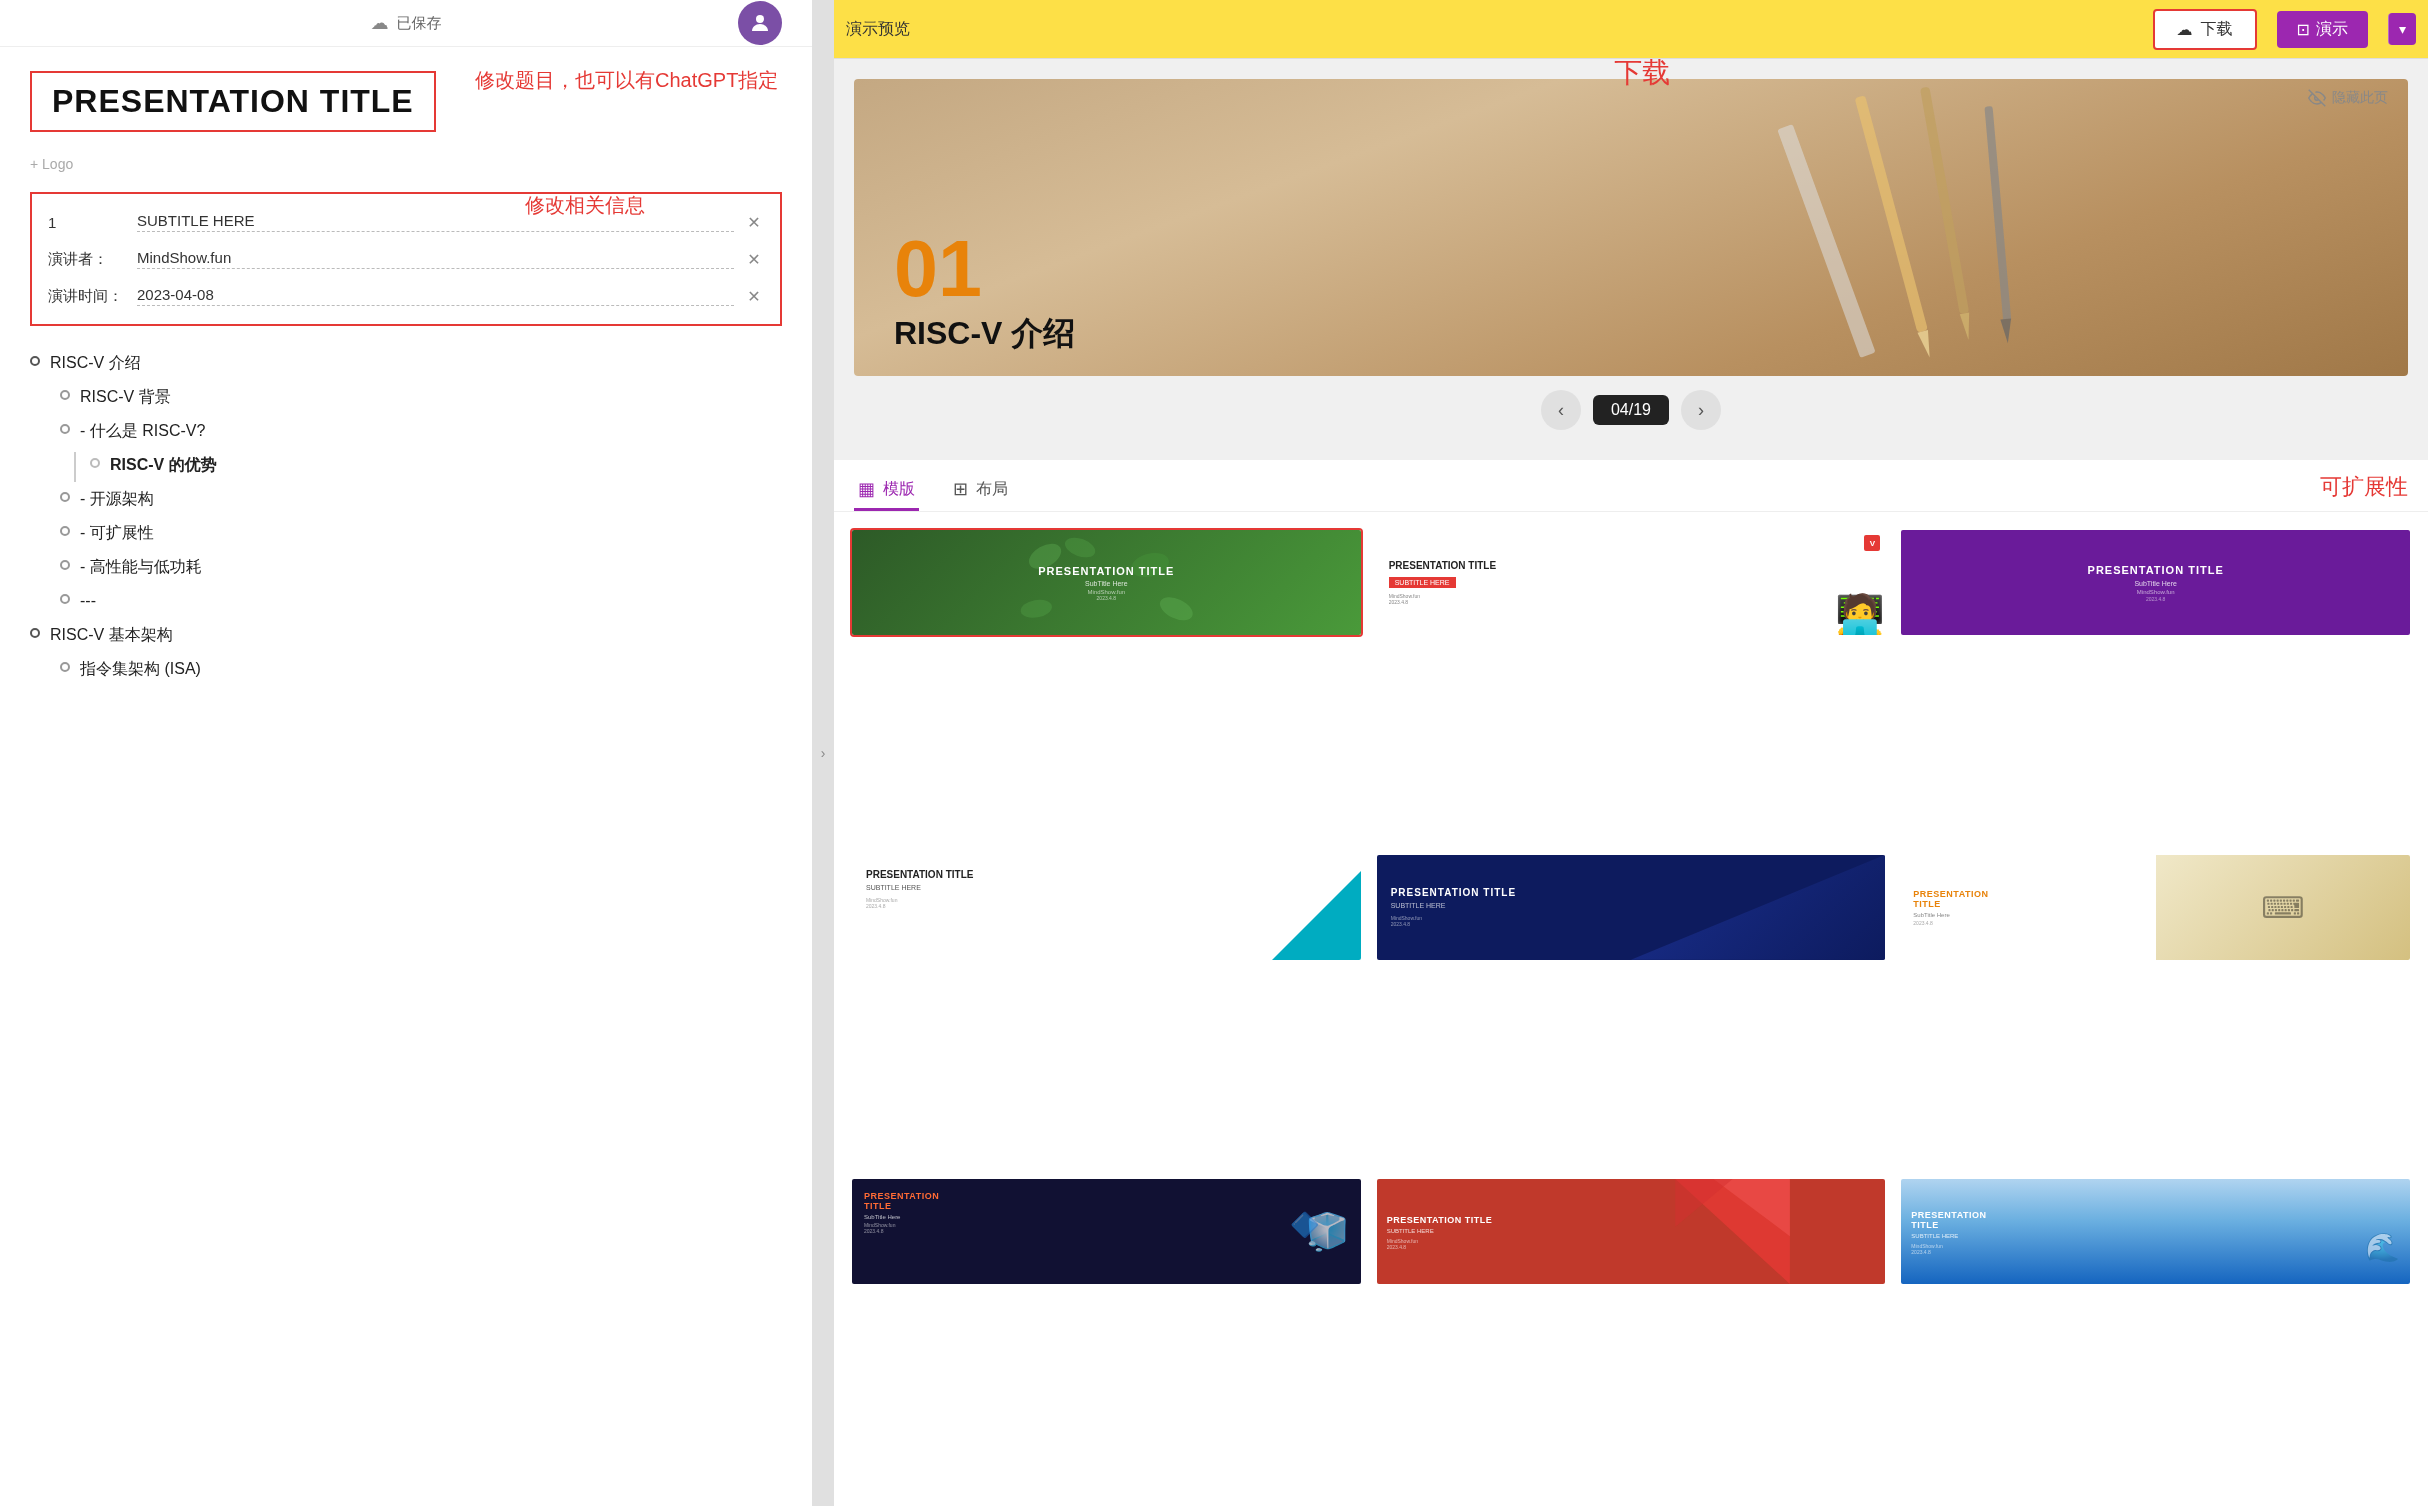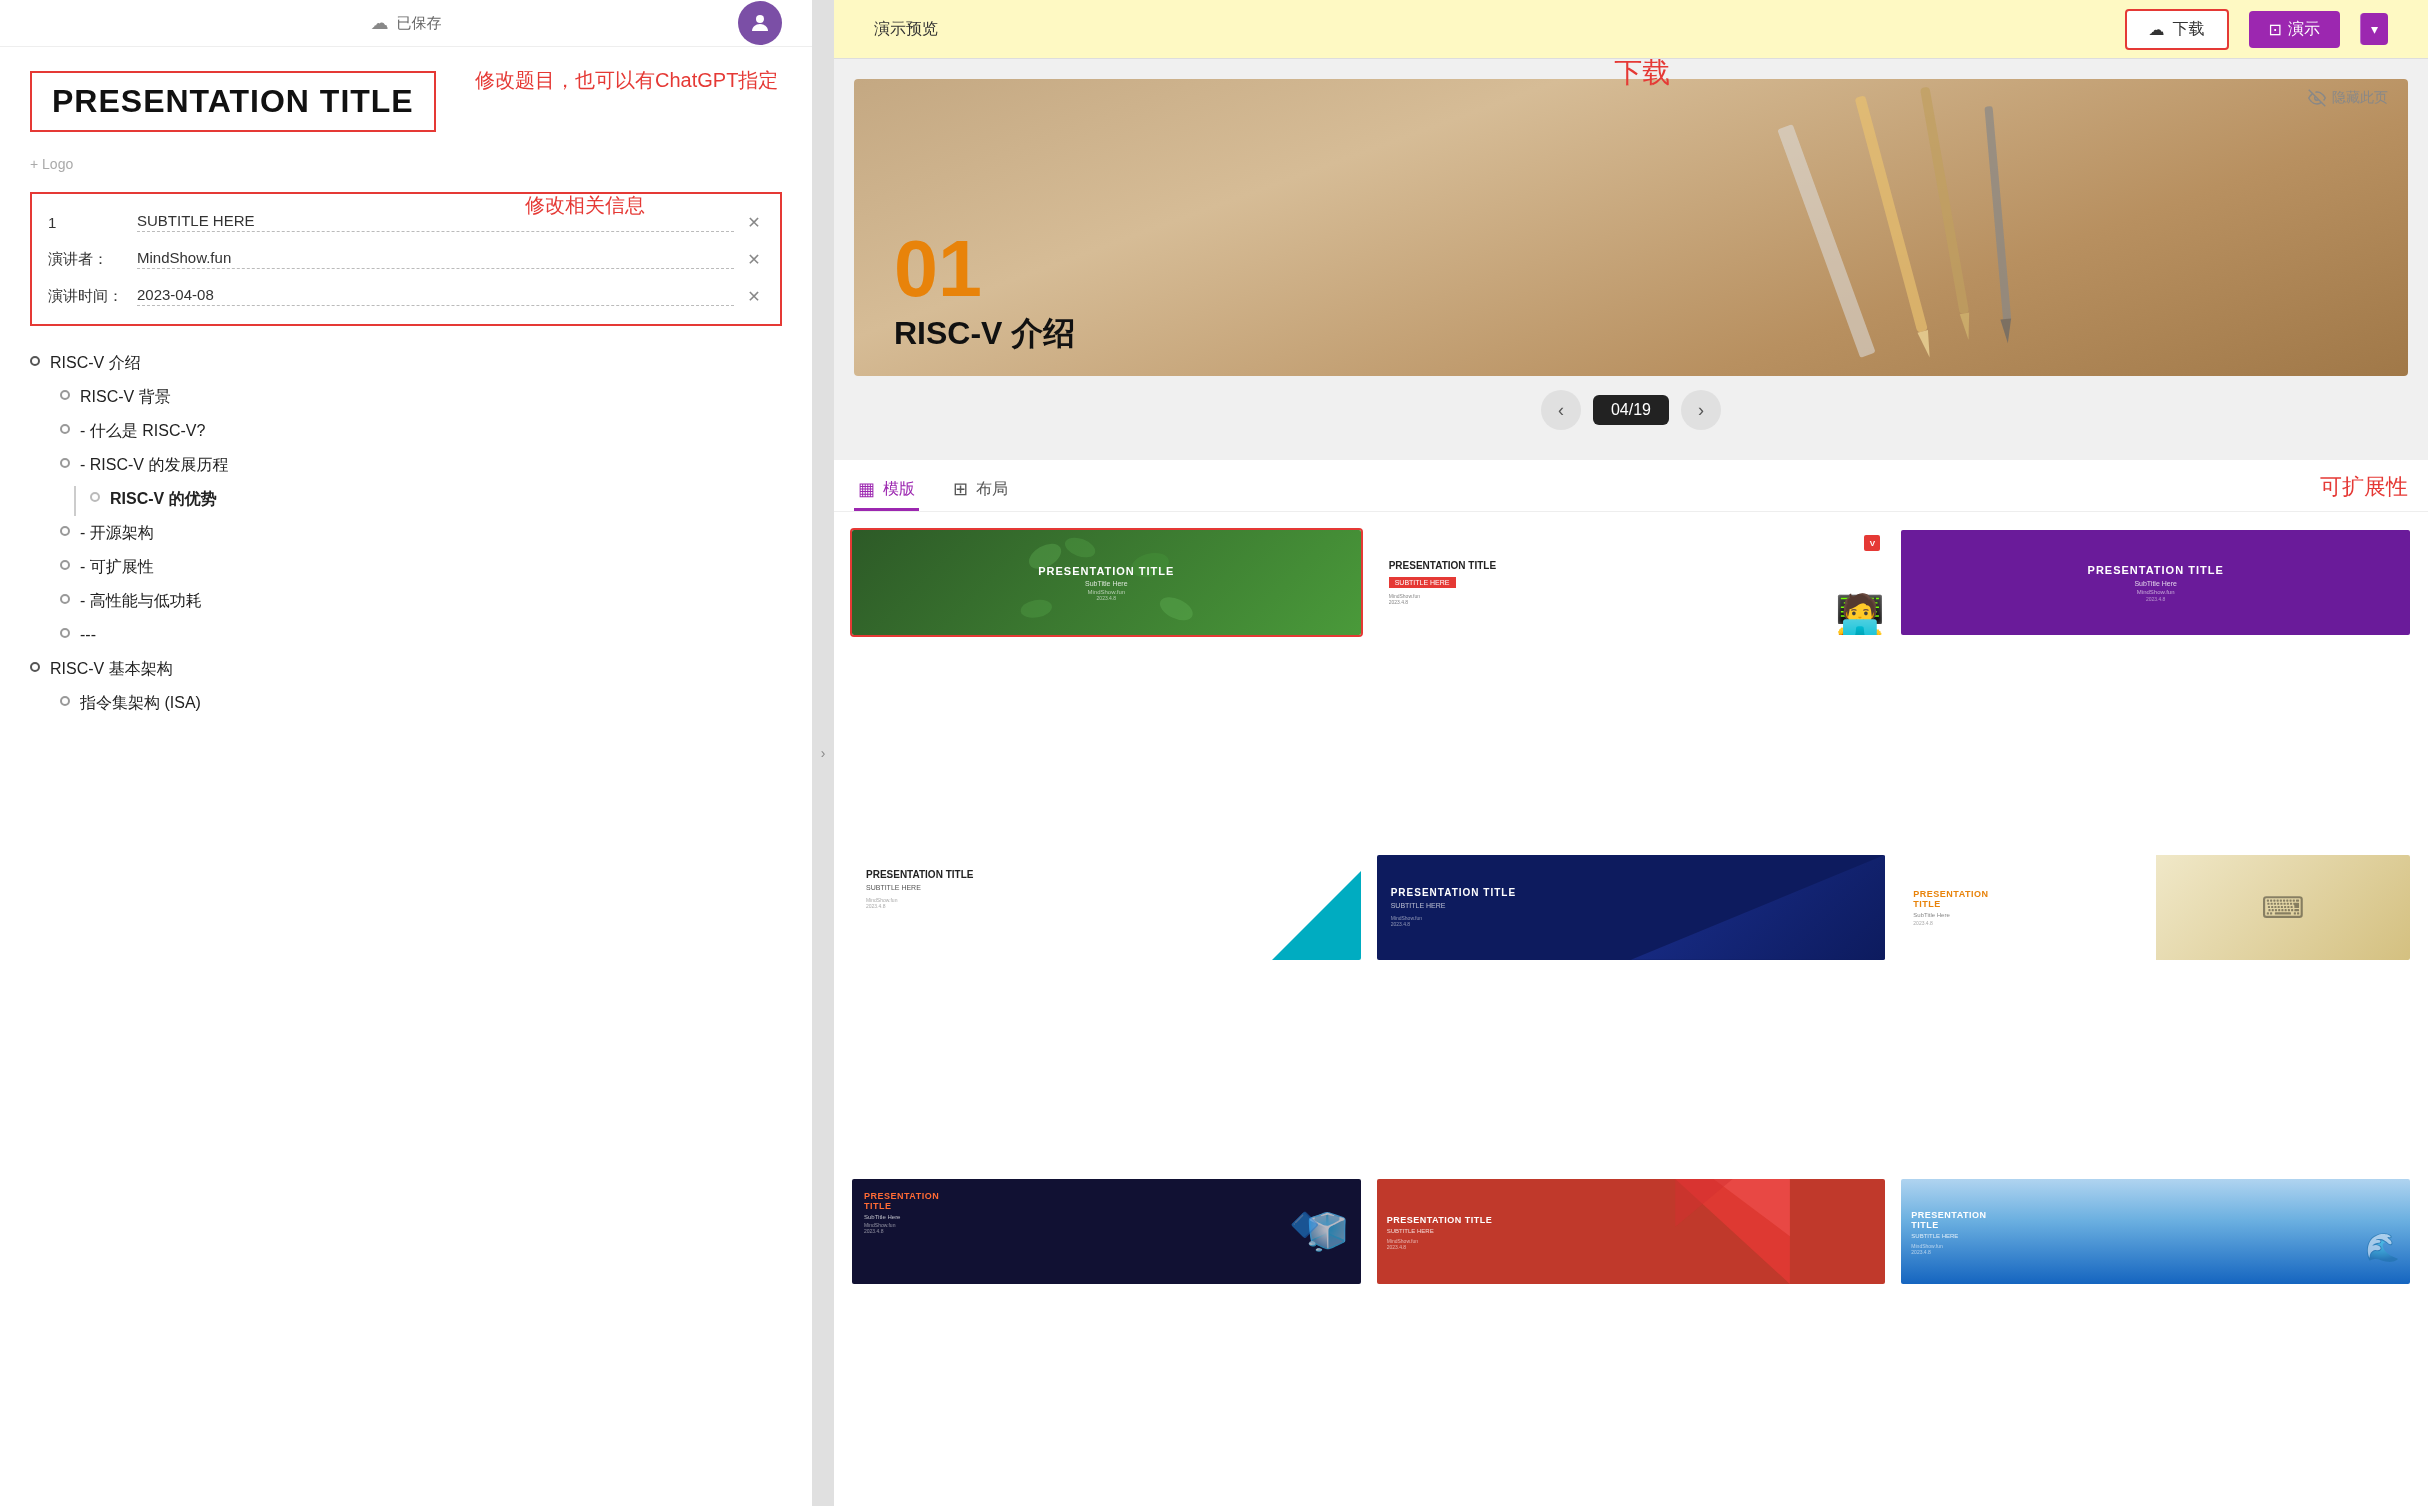--- a/index.html
+++ b/index.html
@@ -135,24 +135,24 @@
 
     
     .right-panel {
       flex: 1;
       background: #f0f0f0;
       display: flex;
       flex-direction: column;
       overflow: hidden;
     }
     .right-header {
-      background: #fef9c3;
-      display: flex;
-      align-items: center;
-      padding: 0 40px;
+      background: #fde047;
+      display: flex;
+      align-items: center;
+      padding: 0 12px;
       height: 59px;
       border-bottom: 1px solid #ddd;
       gap: 20px;
     }
     .preview-label {
       font-size: 16px;
       color: #333;
     }
     .btn-download {
       display: flex;
@@ -351,24 +351,20 @@
       <span class="item-text">RISC-V 介绍</span>
     </div>
 
     <div class="outline-item level2">
       <span class="bullet"></span>
       <span class="item-text">RISC-V 背景</span>
     </div>
     <div class="outline-item level2">
       <span class="bullet"></span>
       <span class="item-text">- 什么是 RISC-V?</span>
-    </div>
-    <div class="outline-item level2">
-      <span class="bullet"></span>
-      <span class="item-text">- RISC-V 的发展历程</span>
     </div>
 
     <div style="display:flex; padding-left:44px;">
       <div style="width:2px; background:#ccc; margin-right:14px; margin-top:4px;"></div>
       <div class="outline-item" style="padding-left:0;font-weight:bold;">
         <span class="bullet" style="border-color:#bbb;"></span>
         <span class="item-text">RISC-V 的优势</span>
       </div>
     </div>
     <div class="outline-item level2">

